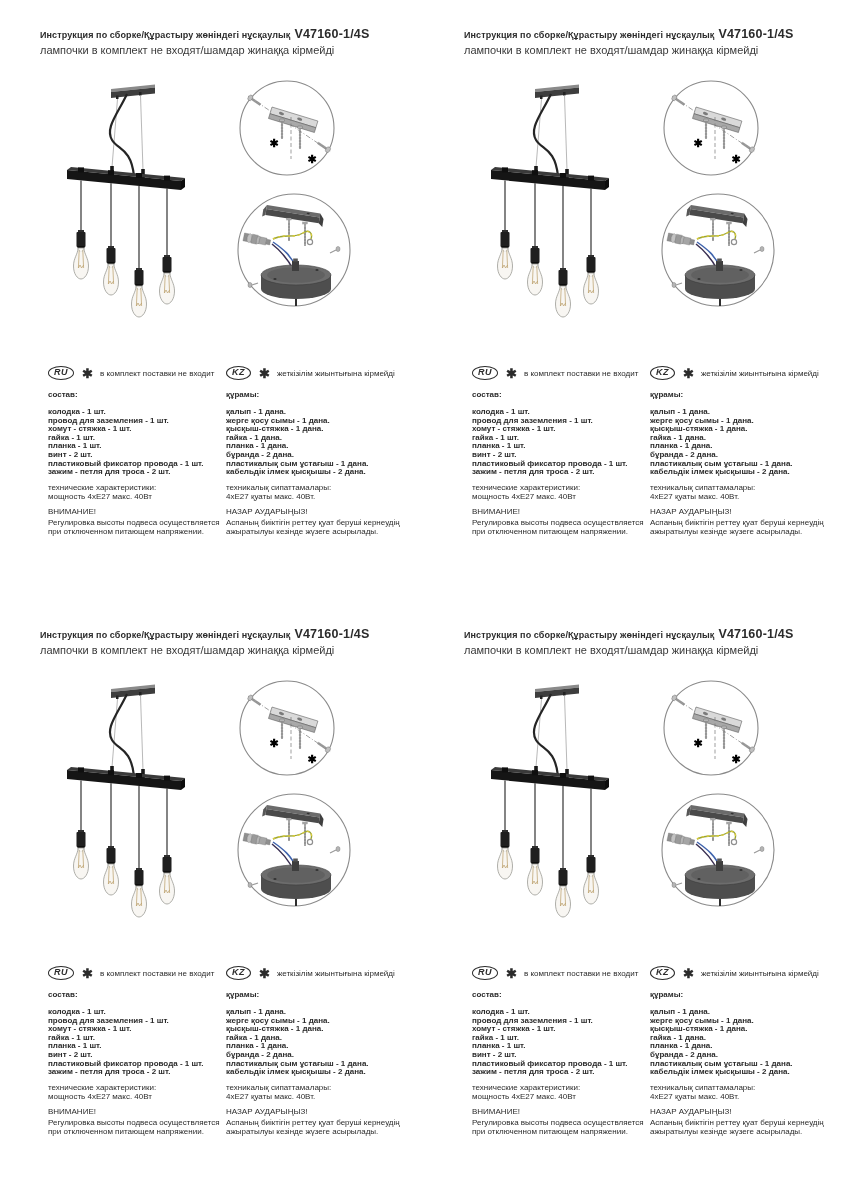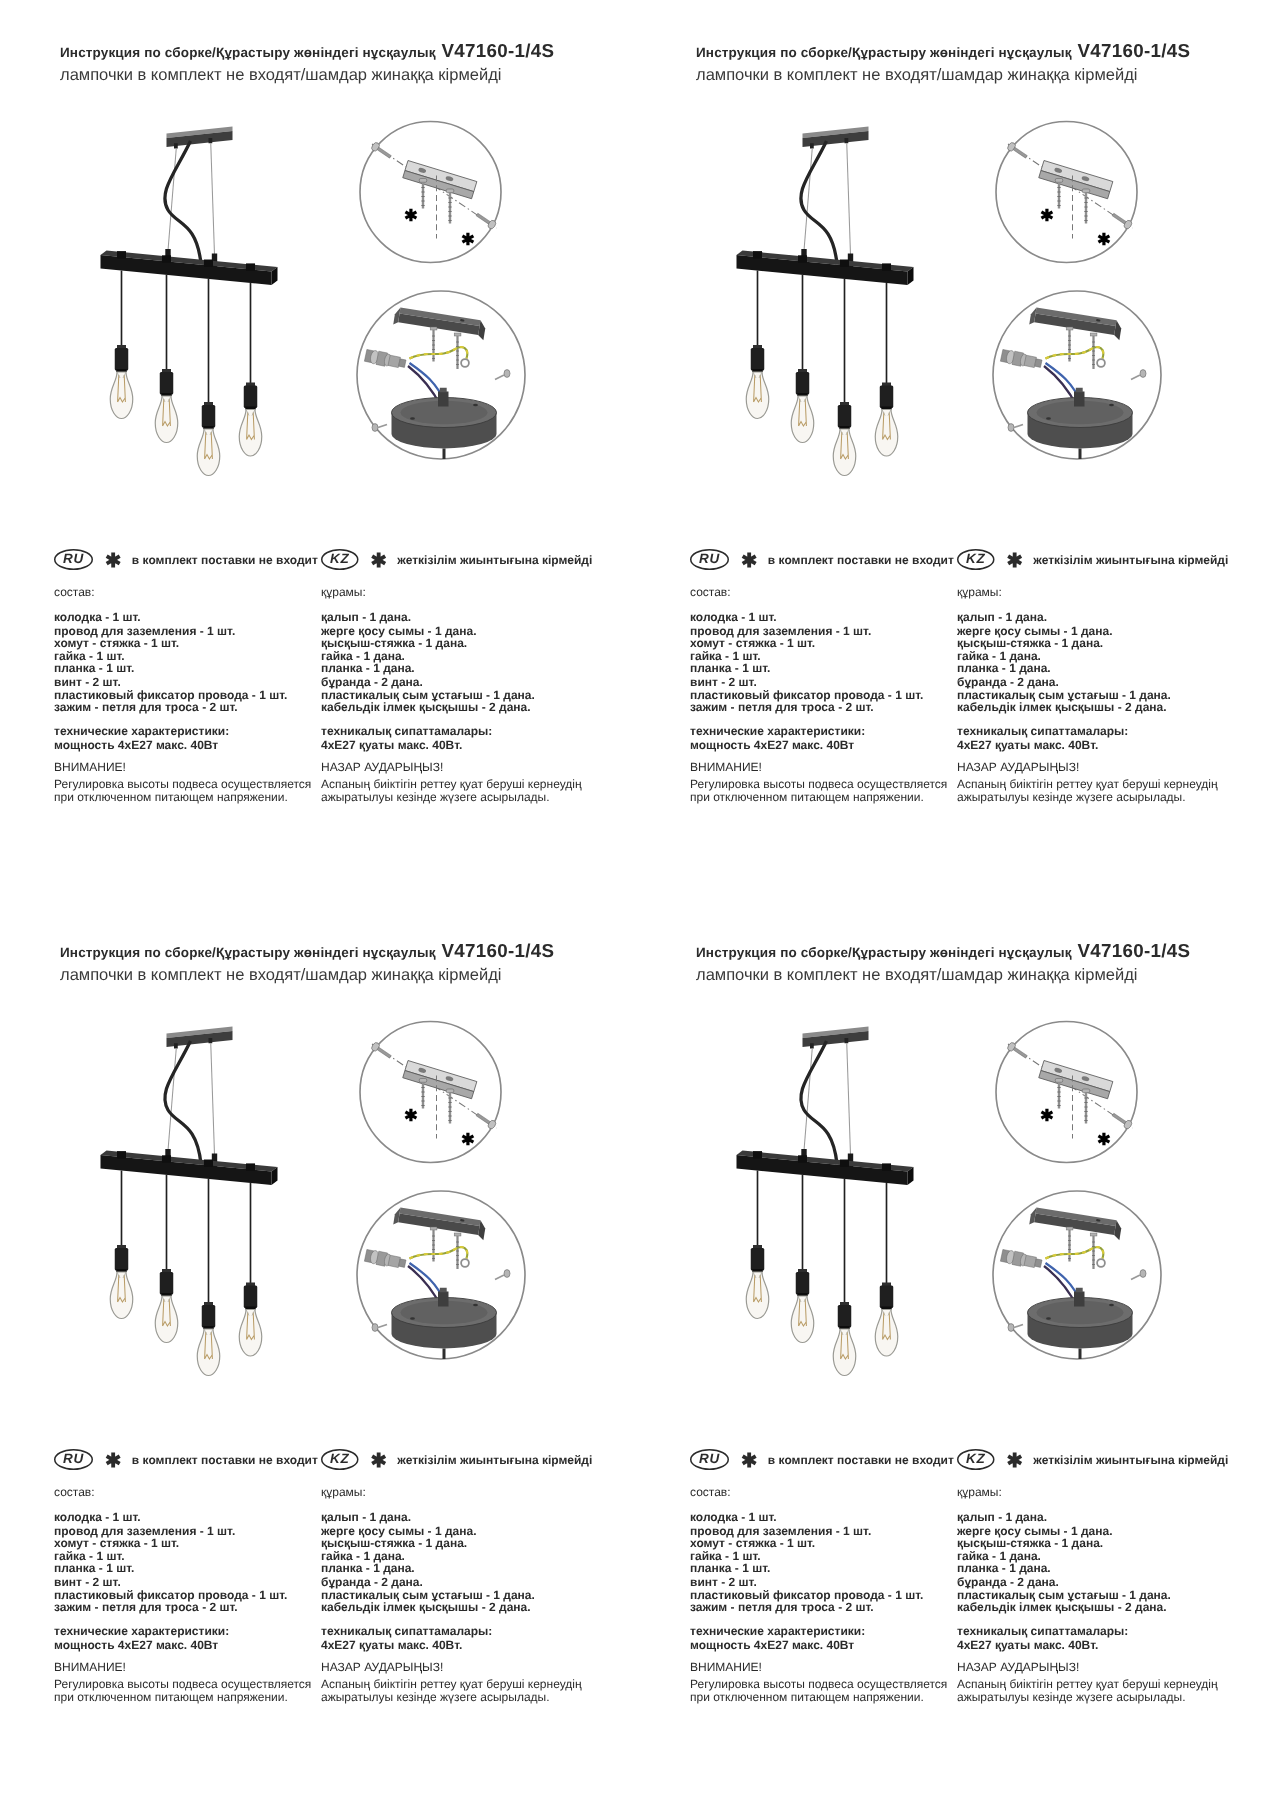--- a/index.html
+++ b/index.html
@@ -18,37 +18,37 @@
 
   .header{position:absolute;left:40px;top:27px;width:382px}
   .title-line{font-size:9px;font-weight:700;color:#2b2b2b;white-space:nowrap;letter-spacing:.1px}
   .model{font-size:12.5px;font-weight:700;margin-left:4px;letter-spacing:.2px}
   .subtitle{font-size:11px;font-weight:400;color:#3a3a3a;margin-top:3px;white-space:nowrap}
 
   .lamp-svg{position:absolute;left:55px;top:80px}
   .detail1-svg{position:absolute;left:228px;top:79px}
   .detail2-svg{position:absolute;left:231px;top:189px}
 
-  .cols{position:absolute;left:36px;top:365px;width:380px;display:flex}
+  .cols{position:absolute;left:48px;top:365px;width:380px;display:flex}
   .col{width:176px}
   .col.kz{width:202px;margin-left:2px}
 
   .lang-row{display:flex;align-items:center;height:16px;margin-bottom:9px}
   .badge{
     display:inline-block;border:1.3px solid #2b2b2b;border-radius:50%;
     font-size:9px;font-weight:700;font-style:italic;
     padding:1px 5px 2px;letter-spacing:.5px;line-height:1;
   }
   .star{font-size:13px;font-weight:700;margin:0 7px 0 8px;line-height:1}
-  .note{font-size:8px;font-weight:700;padding-top:1px}
-
-  .list-title{font-size:8px;font-weight:400;margin-bottom:9px}
+  .note{font-size:8px;font-weight:400;padding-top:1px}
+
+  .list-title{font-size:8px;font-weight:700;margin-bottom:9px}
   .item{font-size:8px;font-weight:700;line-height:8.6px;white-space:nowrap}
   .tech{margin-top:6px}
-  .tech div{font-size:8px;font-weight:700;line-height:9px}
+  .tech div{font-size:8px;font-weight:400;line-height:9px}
   .warn{margin-top:6px}
   .warn-title{font-size:8px;font-weight:400;margin-bottom:2px}
   .warn-text{font-size:8px;font-weight:400;line-height:9px}
 
   .defs-holder{position:absolute;width:0;height:0;overflow:hidden}
   svg text.ast{font-family:"Liberation Sans",sans-serif;font-weight:700;fill:#000}
 </style>
 </head>
 <body>
 

